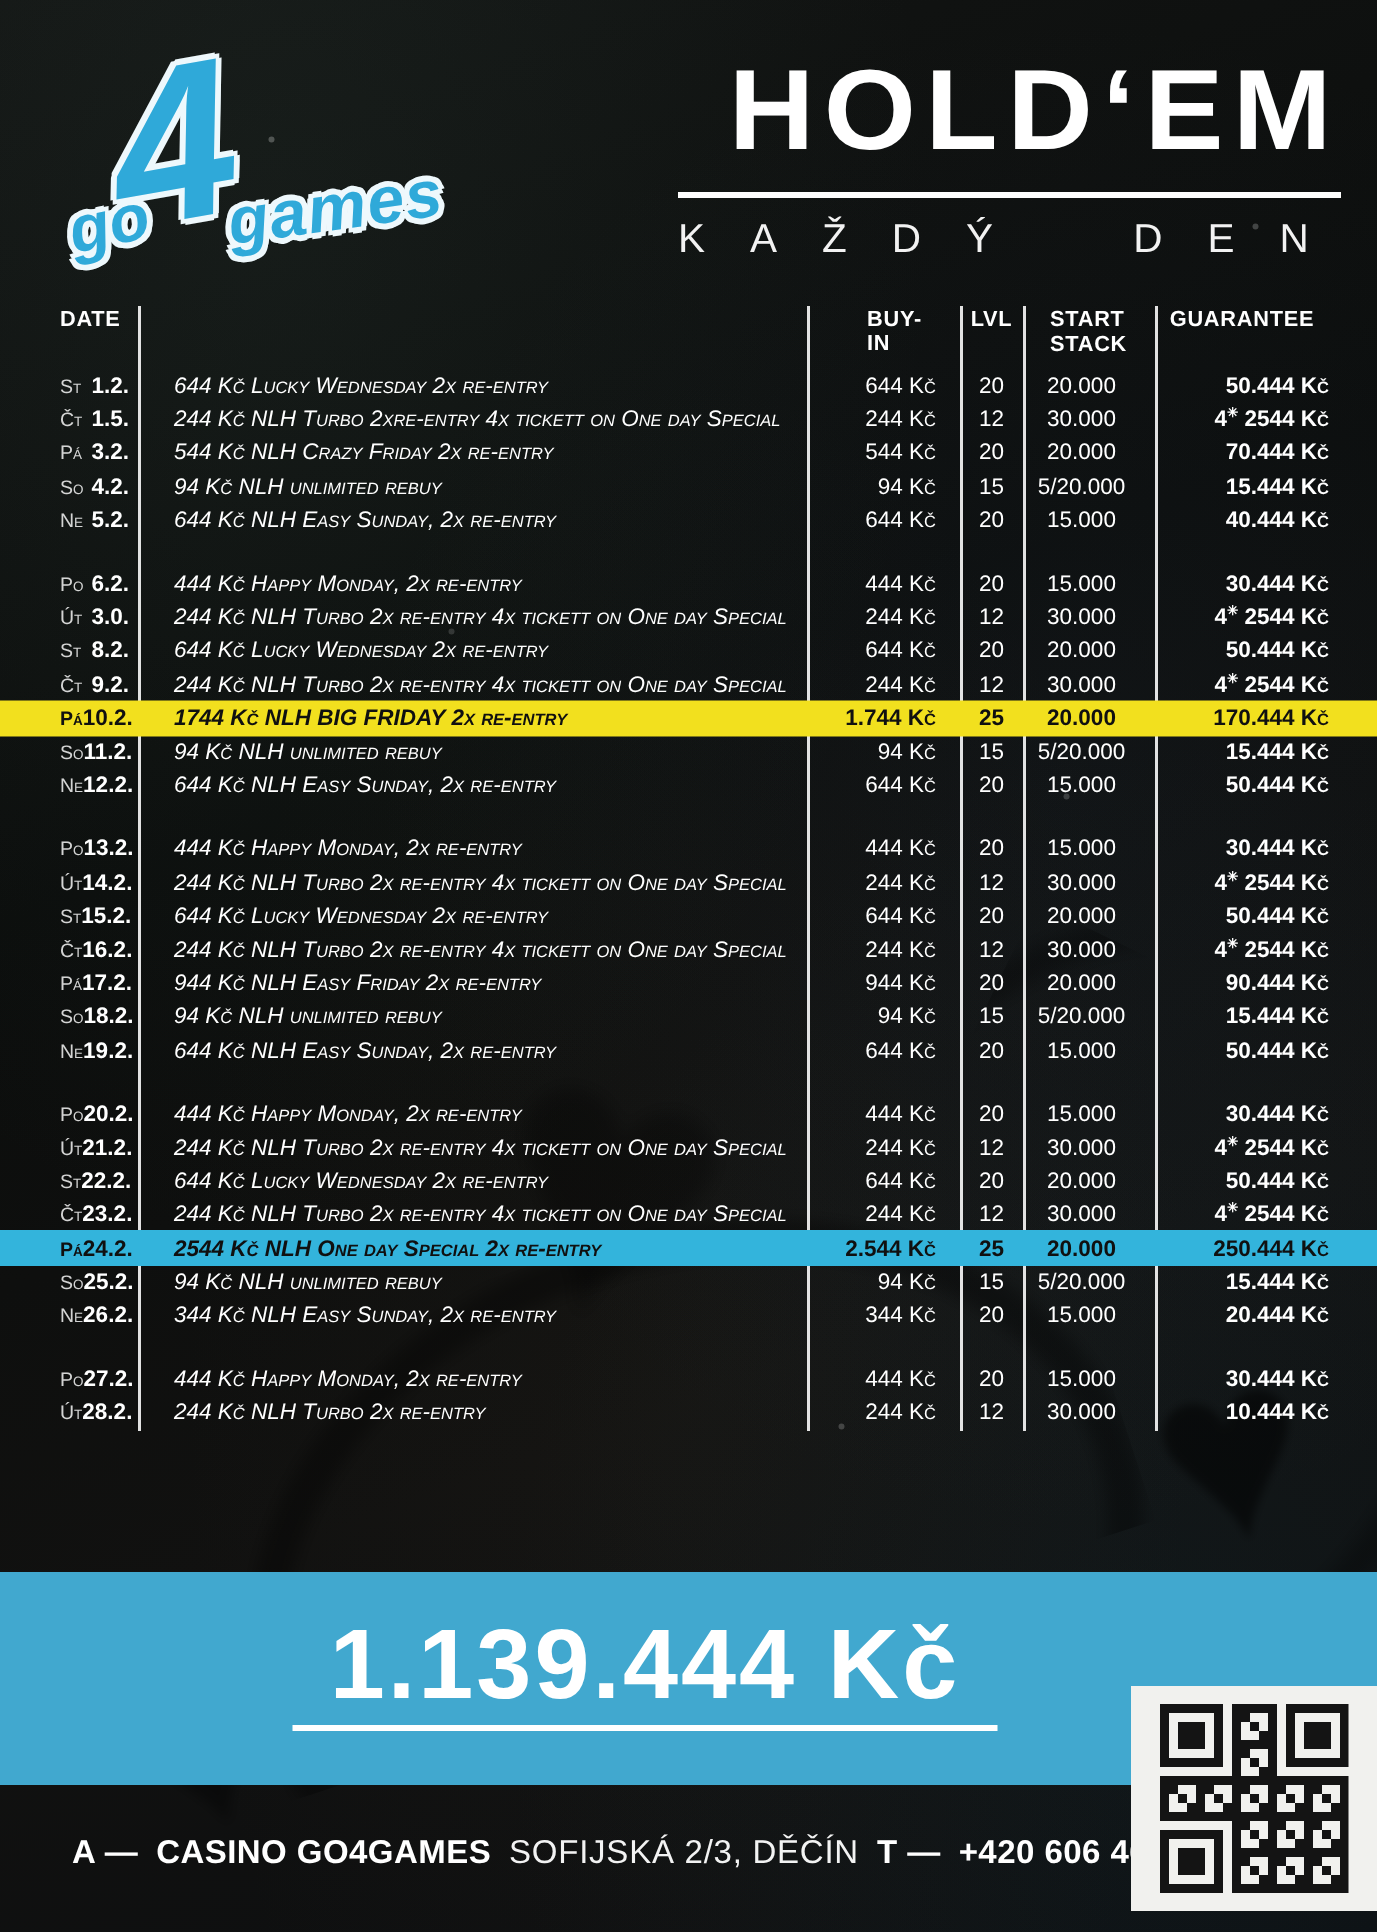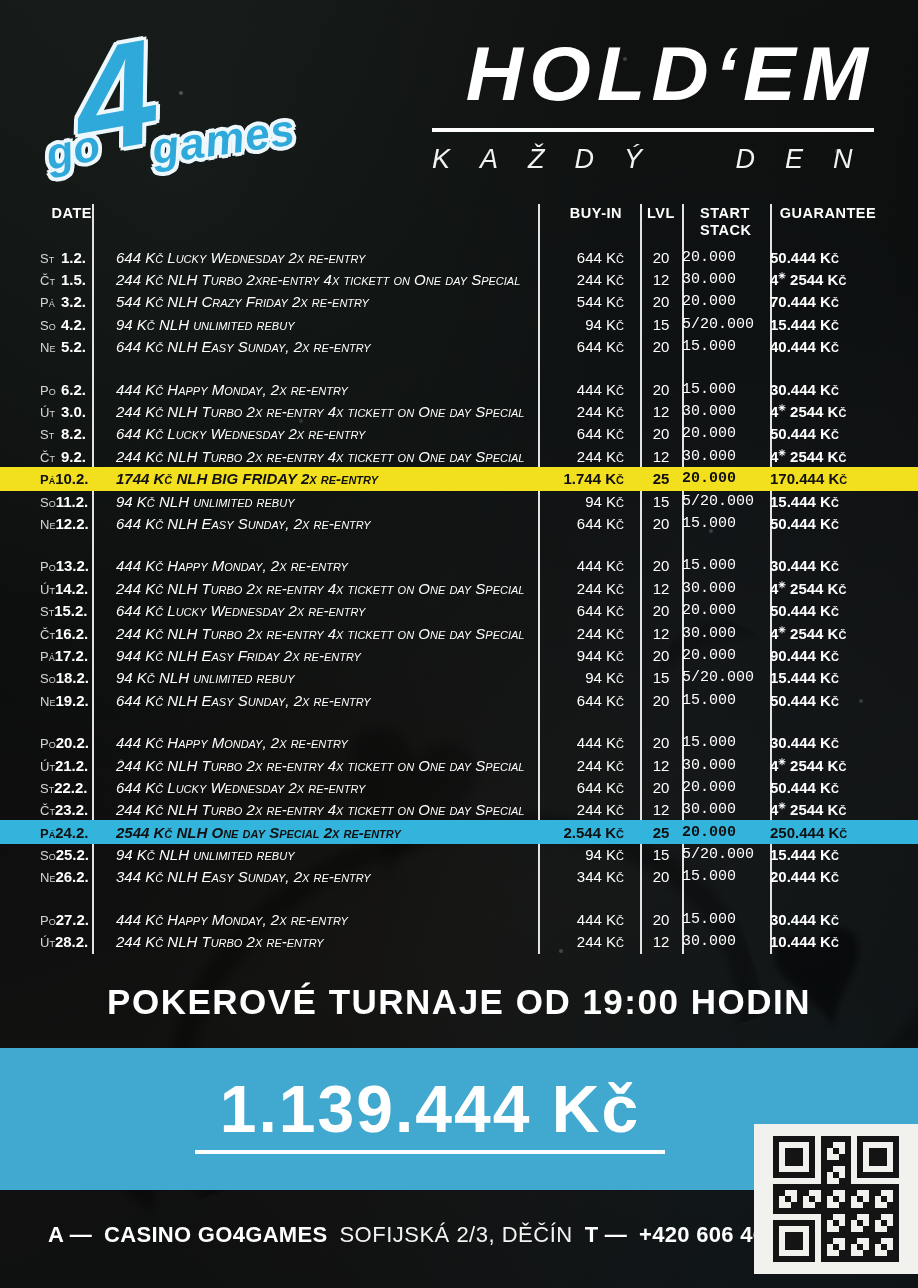--- a/index.html
+++ b/index.html
@@ -27,53 +27,53 @@
       560px 950px 0 1px rgba(255,255,255,.2), 860px 700px 0 1px rgba(255,255,255,.16);}
   
   .logo{position:absolute;left:58px;top:34px;width:220px;height:170px;z-index:2;transform:rotate(-4deg);}
   .logo span{position:absolute;font-style:italic;font-weight:800;color:var(--accent,#2fa9d9);
     text-shadow:-3px -3px 0 #eef8fc,3px -3px 0 #eef8fc,-3px 3px 0 #eef8fc,3px 3px 0 #eef8fc,
       -4px 0 0 #eef8fc,4px 0 0 #eef8fc,0 -4px 0 #eef8fc,0 4px 0 #eef8fc;}
   .logo .four{left:18px;top:-26px;font-size:148px;transform:rotate(-6deg);}
   .logo .go{left:-14px;top:84px;font-size:44px;transform:rotate(-8deg);}
   .logo .games{left:92px;top:84px;font-size:44px;transform:rotate(-4deg);letter-spacing:1px;}
   
-  .title-block{position:absolute;left:432px;top:36px;width:442px;z-index:2;text-align:right;font-style:italic;}
+  .title-block{position:absolute;left:452px;top:36px;width:442px;z-index:2;text-align:right;}
   .title{font-size:76px;font-weight:800;letter-spacing:6px;line-height:1;margin:0;white-space:nowrap;
     transform:scaleX(1.04);transform-origin:right center;}
   .title-rule{height:4px;background:#fdfdfd;margin:16px 0 12px;}
   .subtitle{font-size:27px;font-weight:400;letter-spacing:30px;word-spacing:26px;white-space:nowrap;
     margin-right:-30px;text-align:left;color:#f2f2f2;}
   
   .vline{position:absolute;top:204px;height:750px;width:2px;background:rgba(250,250,250,.9);z-index:1;}
   .thead{position:absolute;left:35px;top:205px;width:855px;display:grid;z-index:2;
     grid-template-columns:57px 446px 102px 42px 88px 120px;font-size:14.5px;font-weight:700;letter-spacing:.5px;}
-  .thead .h-date{padding-left:5px;text-align:right;}
-  .thead .h-buyin{text-align:right;padding-right:18px;}
+  .thead .h-date{padding-left:5px;}
+  .thead .h-buyin{padding-right:18px;padding-left:40px;}
   .thead .h-lvl{text-align:center;}
   .thead .h-stack{padding-left:18px;line-height:1.15;}
   .thead .h-guar{text-align:center;padding-right:4px;}
   .tbody{position:absolute;left:35px;top:246px;width:855px;z-index:2;}
   .block + .block{margin-top:20px;}
   .row{display:grid;grid-template-columns:57px 446px 102px 42px 88px 120px;height:22.4px;
     align-items:center;position:relative;font-variant:small-caps;font-size:15px;}
   .row > *{position:relative;z-index:1;}
   .row::before{content:"";position:absolute;left:-35px;right:-28px;top:-1px;bottom:-1px;z-index:0;}
   .row.hl-yellow::before{background:var(--yellow,#f2e01e);}
   .row.hl-cyan::before{background:var(--cyan,#33b4dc);}
   .row.hl-yellow,.row.hl-cyan{color:#101010;font-weight:700;}
   .c-date{display:flex;justify-content:space-between;align-items:baseline;padding:0 6px 0 5px;}
   .c-date .day{font-size:13px;opacity:.82;}
   .row.hl-yellow .c-date .day,.row.hl-cyan .c-date .day{opacity:1;}
   .c-date .num{font-weight:700;}
   .c-event{padding-left:24px;white-space:nowrap;overflow:hidden;font-style:italic;}
   .c-buyin{text-align:right;padding-right:16px;}
   .c-lvl{text-align:center;}
-  .c-stack{text-align:left;padding-right:10px;font-family:Liberation Mono, monospace;}
-  .c-guar{text-align:left;padding-right:4px;font-weight:700;}
+  .c-stack{text-align:center;padding-right:10px;}
+  .c-guar{text-align:right;padding-right:4px;font-weight:700;}
   .star{font-size:9px;vertical-align:super;line-height:0;}
   
   .note{position:absolute;left:0;top:982px;width:100%;text-align:center;z-index:2;
     font-size:35px;font-weight:700;letter-spacing:1.5px;white-space:nowrap;}
   .banner{position:absolute;left:0;top:1048px;width:100%;height:142px;background:var(--banner,#41a8cf);
     display:flex;align-items:center;justify-content:center;z-index:2;}
   .banner-inner{margin-right:58px;text-align:center;}
   .amount{font-size:66px;font-weight:800;letter-spacing:2px;line-height:1.05;}
   .banner-rule{height:4px;background:#fff;width:470px;margin:5px auto 9px;}
   .banner-label{font-size:30px;font-weight:400;letter-spacing:3px;color:#f4fbfd;}
@@ -440,21 +440,20 @@
           </span>
           <span class="c-event">244 Kč NLH Turbo 2x re-entry</span>
           <span class="c-buyin">244 Kč</span>
           <span class="c-lvl">12</span>
           <span class="c-stack">30.000</span>
           <span class="c-guar">10.444 Kč</span>
         </div>
       </div>
     </div>
 
-  <div class="note">POKEROVÉ TURNAJE OD 19:00 HODIN</div>
 
   <div class="banner">
     <div class="banner-inner">
       <div class="amount">1.139.444 Kč</div>
       <div class="banner-rule"></div>
     </div>
   </div>
 
   <div class="qr-box">
     <svg id="qr-svg" width="126" height="126" viewBox="0 0 21 21" shape-rendering="crispEdges">

